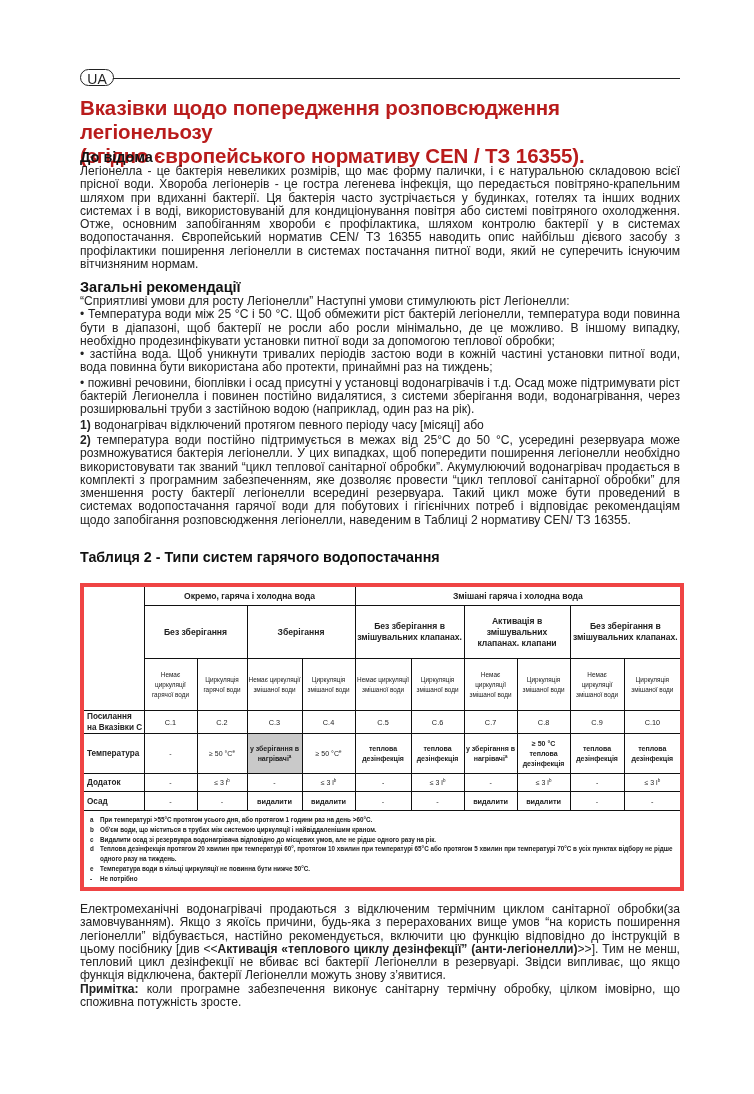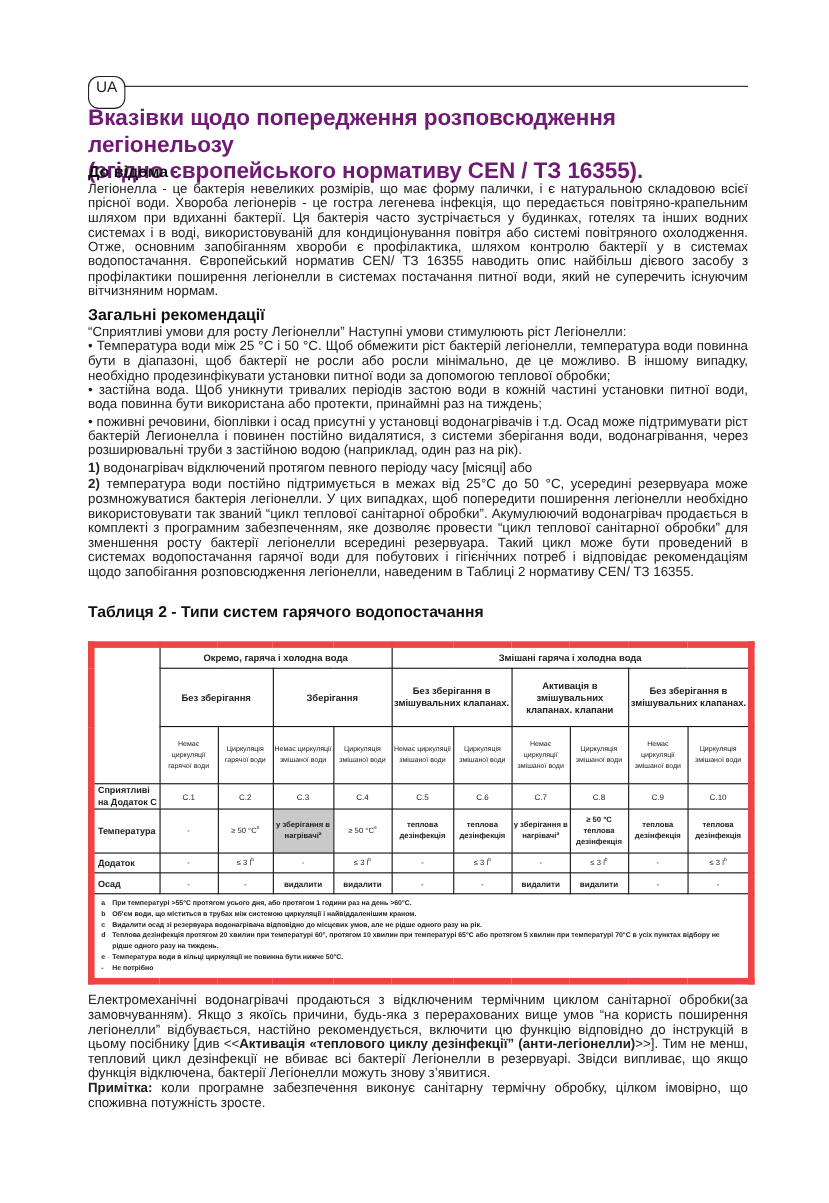--- a/index.html
+++ b/index.html
@@ -1,27 +1,27 @@
 <!DOCTYPE html>
 <html><head>
 <meta charset="utf-8">
 <style>
   html, body { margin: 0; padding: 0; background: #ffffff; }
   body { width: 754px; height: 1094px; position: relative; overflow: hidden; font-family: "Liberation Sans", sans-serif; color: #1a1a1a; }
-  .lang-badge { position: absolute; left: 80px; top: 69px; width: 34px; height: 30px; border: 1.2px solid #222; border-radius: 10px; font-size: 14px; line-height: 19px; text-align: center; color: #222; box-sizing: border-box; }
+  .lang-badge { position: absolute; left: 80px; top: 69px; width: 34px; height: 17px; border: 1.2px solid #222; border-radius: 10px; font-size: 14px; line-height: 19px; text-align: center; color: #222; box-sizing: border-box; }
   .top-rule { position: absolute; left: 113px; top: 78px; width: 567px; height: 0; border-top: 1px solid #222; }
-  .title { position: absolute; left: 80px; top: 96px; width: 610px; font-weight: bold; font-size: 20.5px; line-height: 24px; color: #701a75; letter-spacing: -0.1px; }
+  .title { position: absolute; left: 80px; top: 96px; width: 610px; font-weight: bold; font-size: 20.5px; line-height: 24px; color: #b91c1c; letter-spacing: -0.1px; }
   .section { position: absolute; left: 80px; width: 600px; font-size: 12.1px; line-height: 13.3px; color: #222; text-align: justify; }
   .section h2 { margin: 0; font-size: 14.5px; line-height: 16px; font-weight: bold; color: #111; }
   .section p { margin: 0; }
   .section .gap { margin-top: 2px; }
   .table-title { position: absolute; left: 80px; top: 549px; width: 600px; text-align: left; font-weight: bold; font-size: 14.3px; color: #111; }
   table.t2 { position: absolute; left: 80px; top: 583px; width: 600px; border-collapse: collapse; table-layout: fixed; font-family: "Liberation Sans", sans-serif; }
   table.t2 td { border: 1.2px solid #111; text-align: center; vertical-align: middle; padding: 0 1px; color: #222; overflow: hidden; }
-  table.t2 { border: 6px solid #ef4444; }
+  table.t2 { border: 4px solid #ef4444; }
   .h1 td { height: 18px; font-size: 8.6px; font-weight: bold; }
   .h2 td { height: 52px; font-size: 8.6px; font-weight: bold; line-height: 11px; }
   .h3 td { height: 51px; font-size: 6.4px; line-height: 10px; }
   .r-ref td { height: 19px; font-size: 7.3px; }
   .r-temp td { height: 39px; font-size: 7px; line-height: 10px; }
   .r-z td { height: 17px; font-size: 7px; }
   .r-o td { height: 18px; font-size: 7.3px; }
   table.t2 td.rowhead { text-align: left; font-weight: bold; font-size: 8.2px; line-height: 11px; padding-left: 3px; }
   table.t2 td.grey { background: #c9c9c9; font-weight: bold; }
   table.t2 td.bold { font-weight: bold; }
@@ -91,21 +91,21 @@
     <td>Немає циркуляції змішаної води</td>
     <td>Циркуляція змішаної води</td>
     <td>Немає циркуляції змішаної води</td>
     <td>Циркуляція змішаної води</td>
     <td>Немає циркуляції змішаної води</td>
     <td>Циркуляція змішаної води</td>
     <td>Немає циркуляції змішаної води</td>
     <td>Циркуляція змішаної води</td>
   </tr>
   <tr class="r-ref">
-    <td class="rowhead">Сприятливі на Додаток С</td>
+    <td class="rowhead">Посилання на Вказівки С</td>
     <td>C.1</td>
     <td>C.2</td>
     <td>C.3</td>
     <td>C.4</td>
     <td>C.5</td>
     <td>C.6</td>
     <td>C.7</td>
     <td>C.8</td>
     <td>C.9</td>
     <td>C.10</td>

